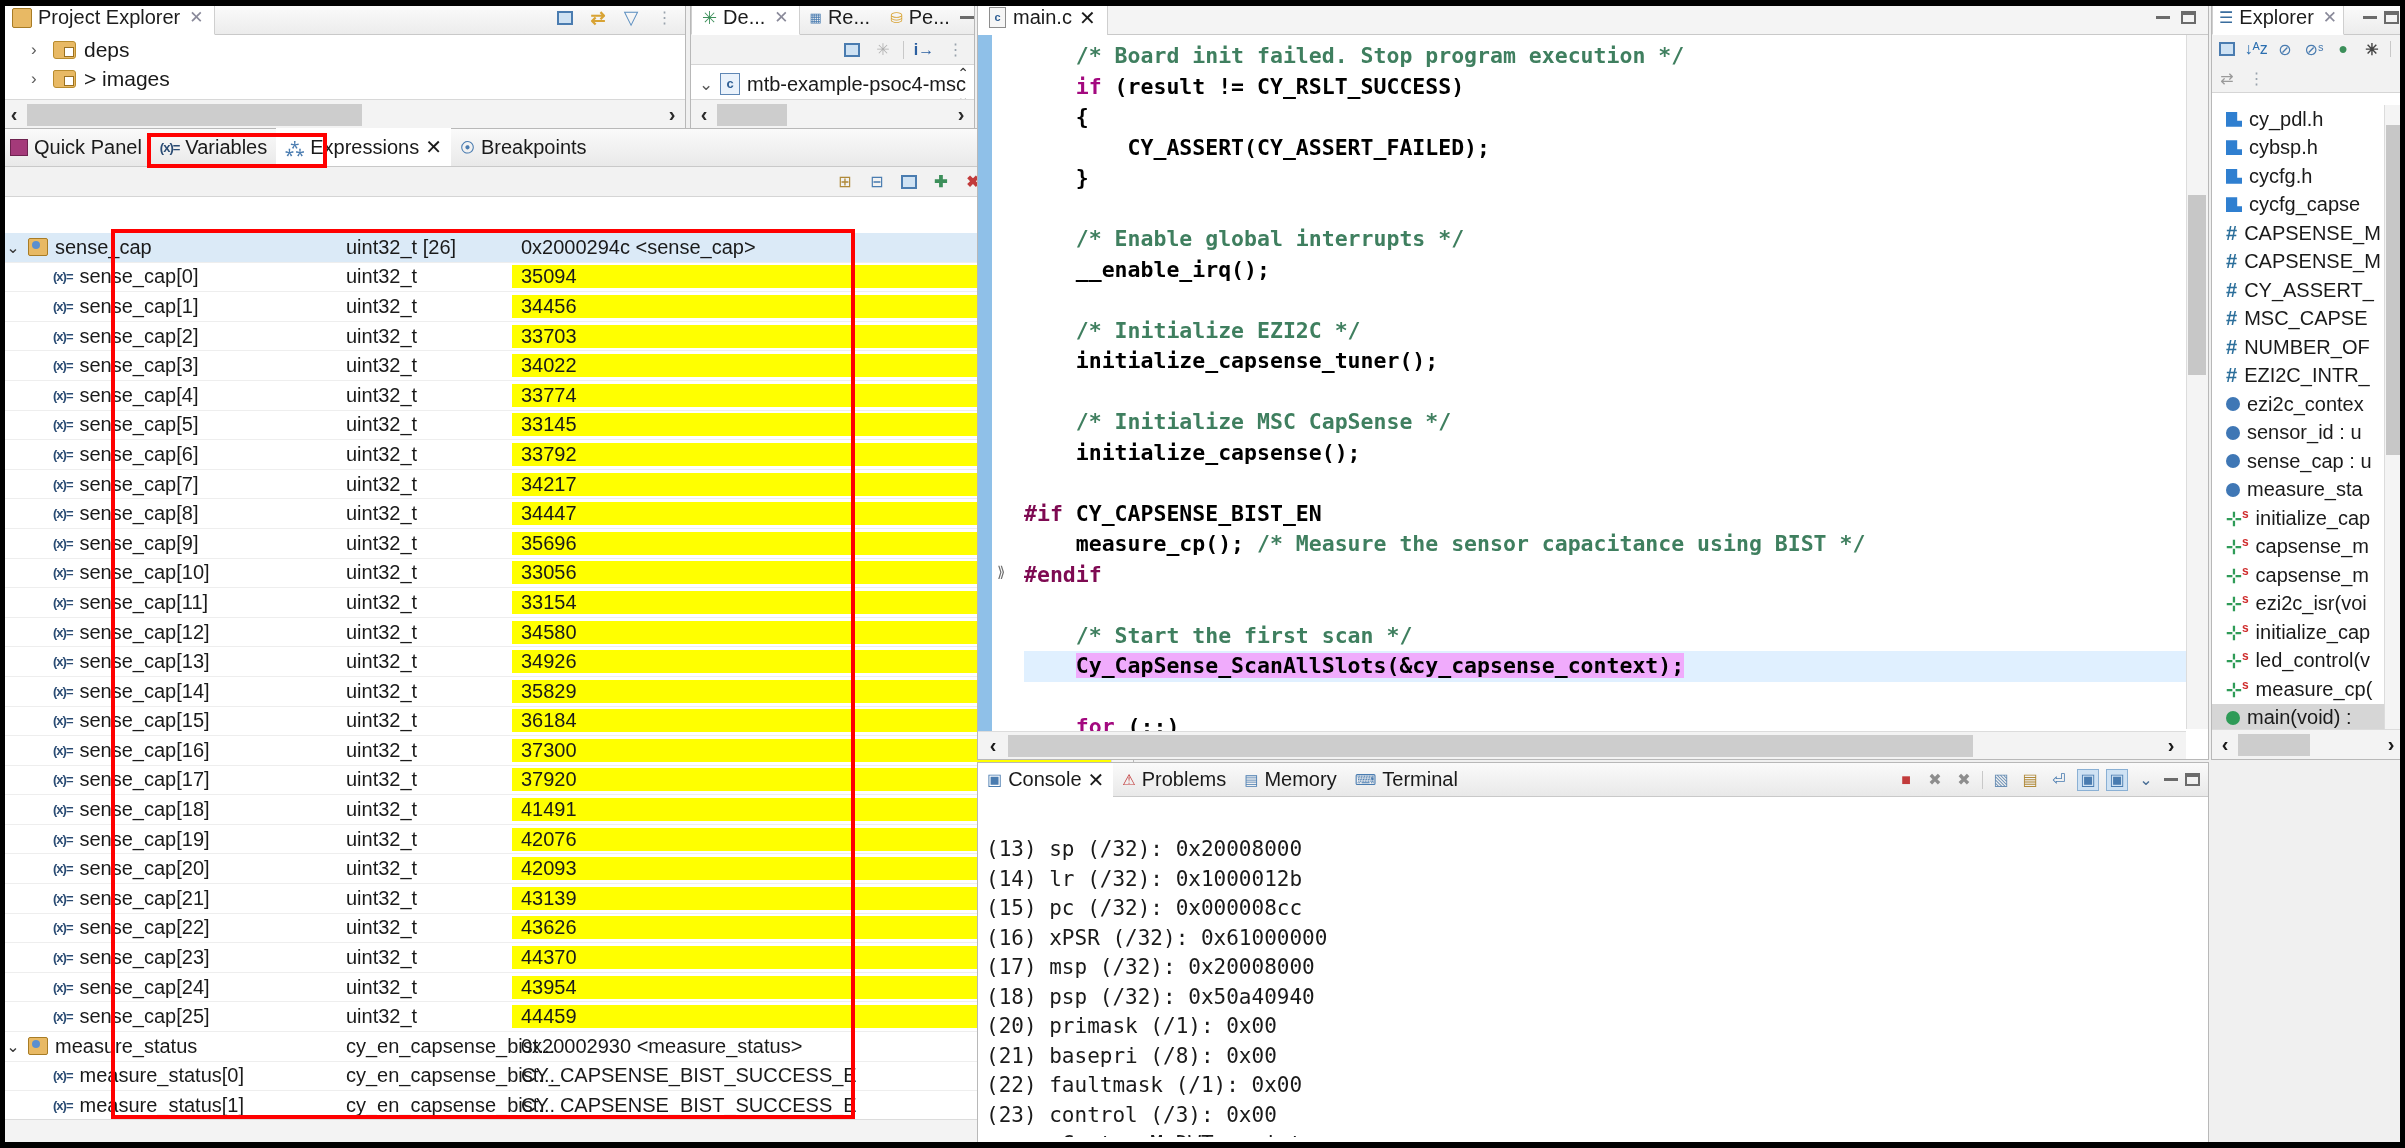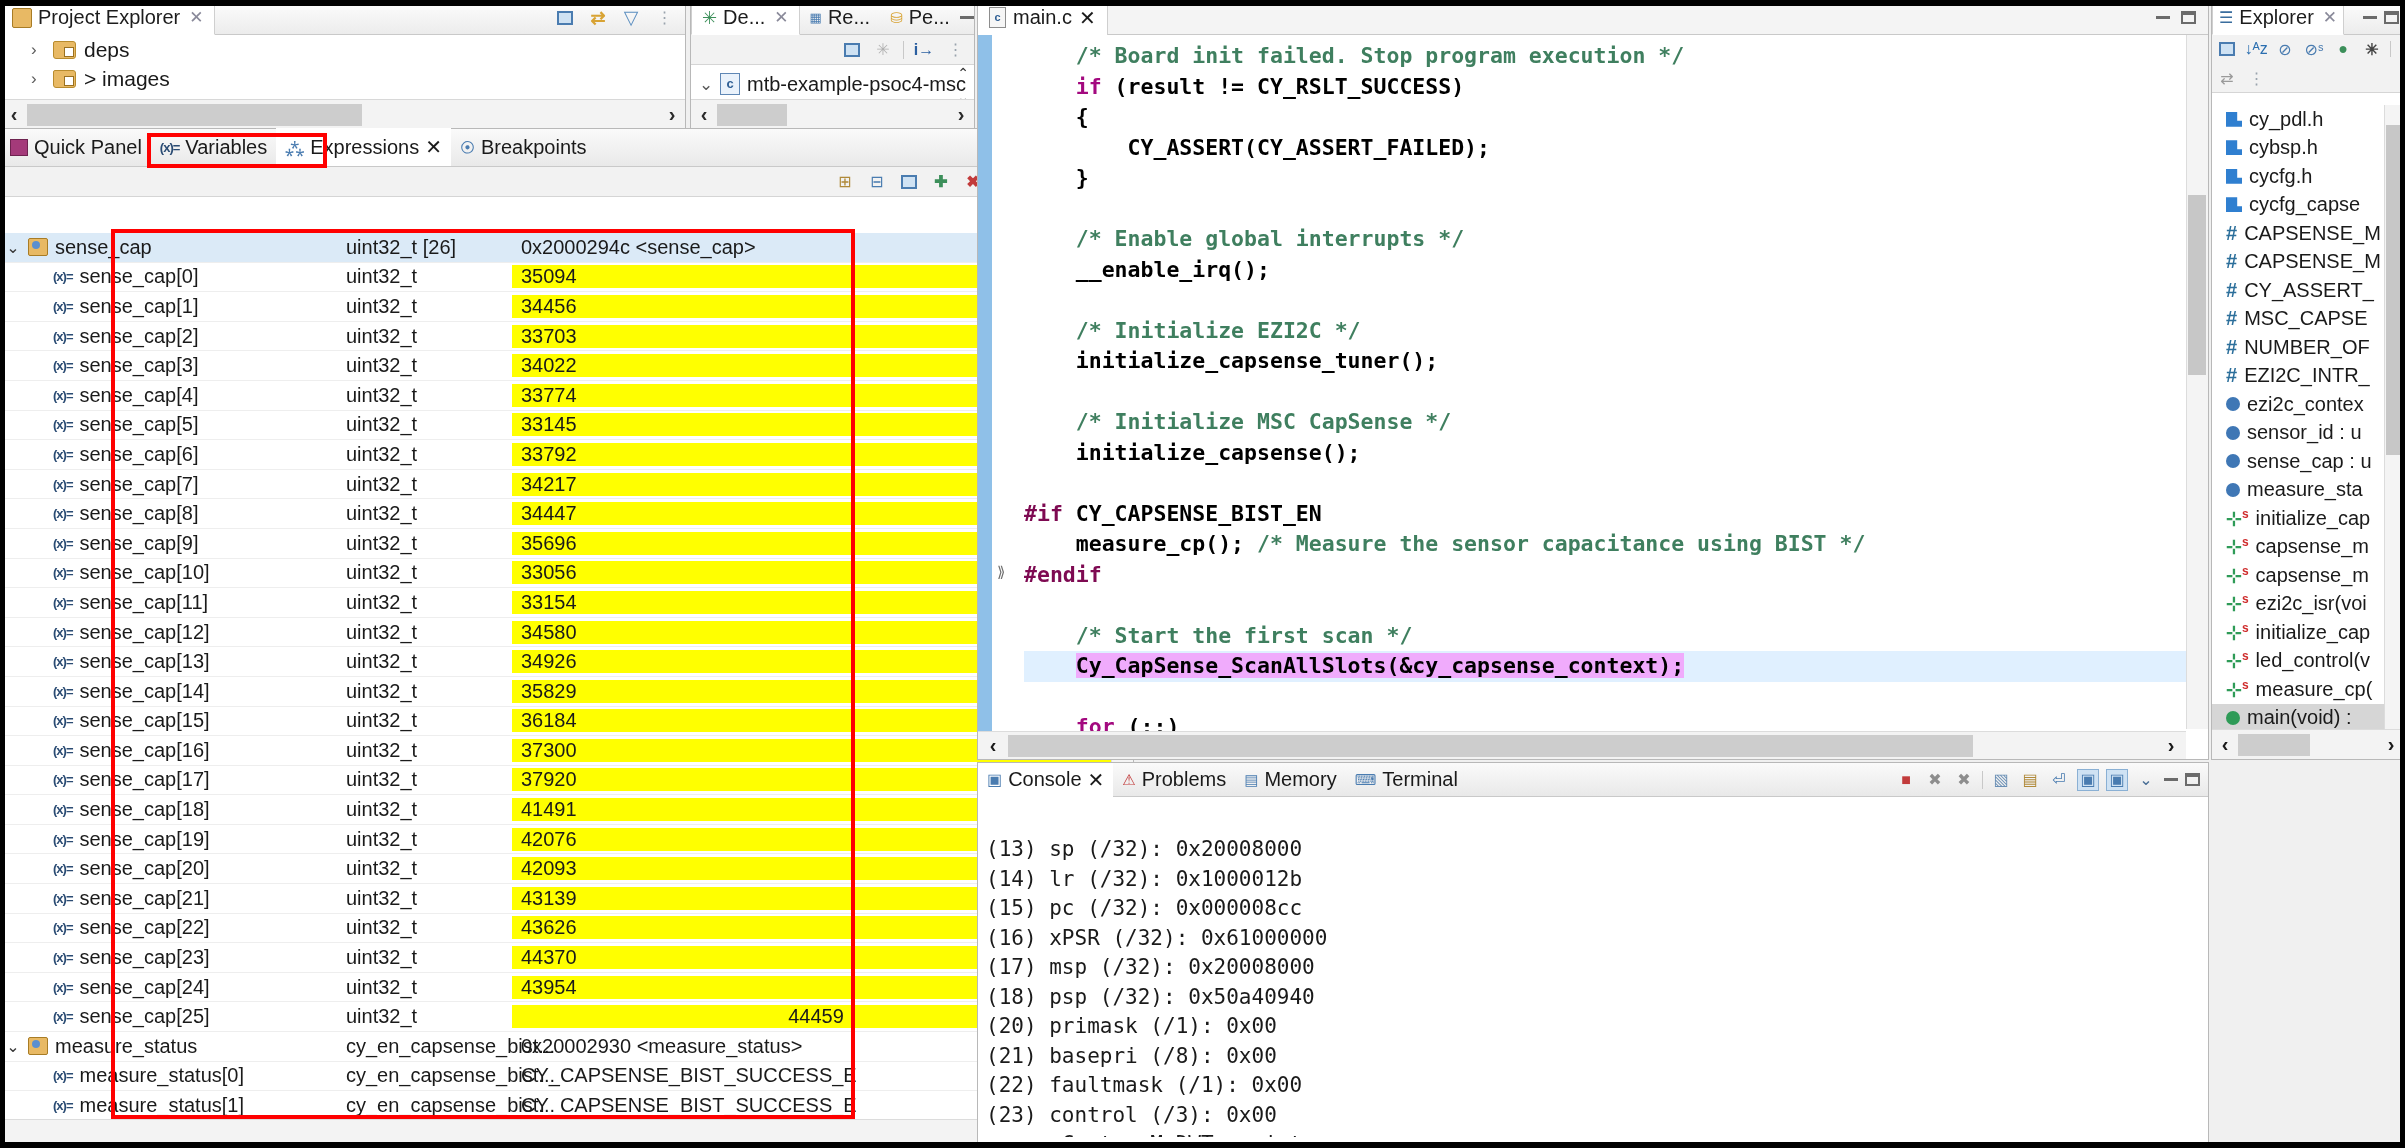--- a/index.html
+++ b/index.html
@@ -499,21 +499,21 @@
           </div>
           <div class="col-type">uint32_t</div>
           <div class="col-val hl" style="overflow: hidden; white-space: nowrap;">43954</div>
         </div>
         <div class="ex-row">
           <div class="col-expr ind-1">
             <span class="var-ico">(x)=</span>
             <span>sense_cap[25]</span>
           </div>
           <div class="col-type">uint32_t</div>
-          <div class="col-val hl" style="overflow: hidden; white-space: nowrap; text-align: center;">44459</div>
+          <div class="col-val hl" style="overflow: hidden; white-space: nowrap;">44459</div>
         </div>
         <div class="ex-row">
           <div class="col-expr ind-0">
             <span class="twisty">⌄</span>
             <span class="arr-ico"></span>
             <span>measure_status</span>
           </div>
           <div class="col-type">cy_en_capsense_bist...</div>
           <div class="col-val" style="overflow: hidden; white-space: nowrap;">0x20002930 &lt;measure_status&gt;</div>
         </div>

